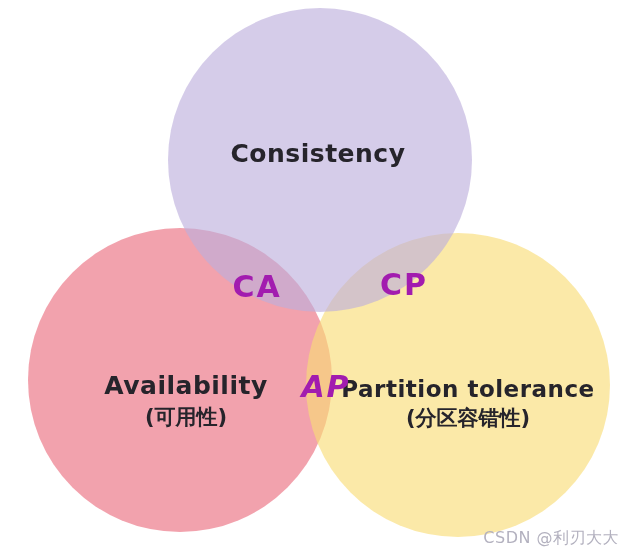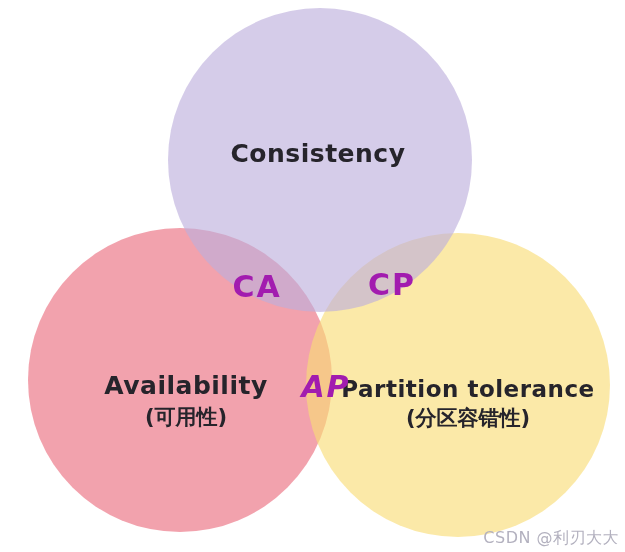--- a/index.html
+++ b/index.html
@@ -48,21 +48,21 @@
     position: absolute;
     transform: translate(-50%, -50%);
     z-index: 10;
     color: #a21caf;
     font-weight: bold;
     font-size: 30px;
     letter-spacing: 2px;
     white-space: nowrap;
   }
   .ov.ca { left: 257px; top: 286px; }
-  .ov.cp { left: 392px; top: 284px; }
+  .ov.cp { left: 404px; top: 284px; }
   .ov.ap { left: 326px; top: 386px; font-style: italic; }
 
   .watermark {
     position: absolute;
     right: 6px;
     bottom: 3px;
     z-index: 20;
     font-size: 16px;
     color: #b3b1bf;
     letter-spacing: 0.5px;

